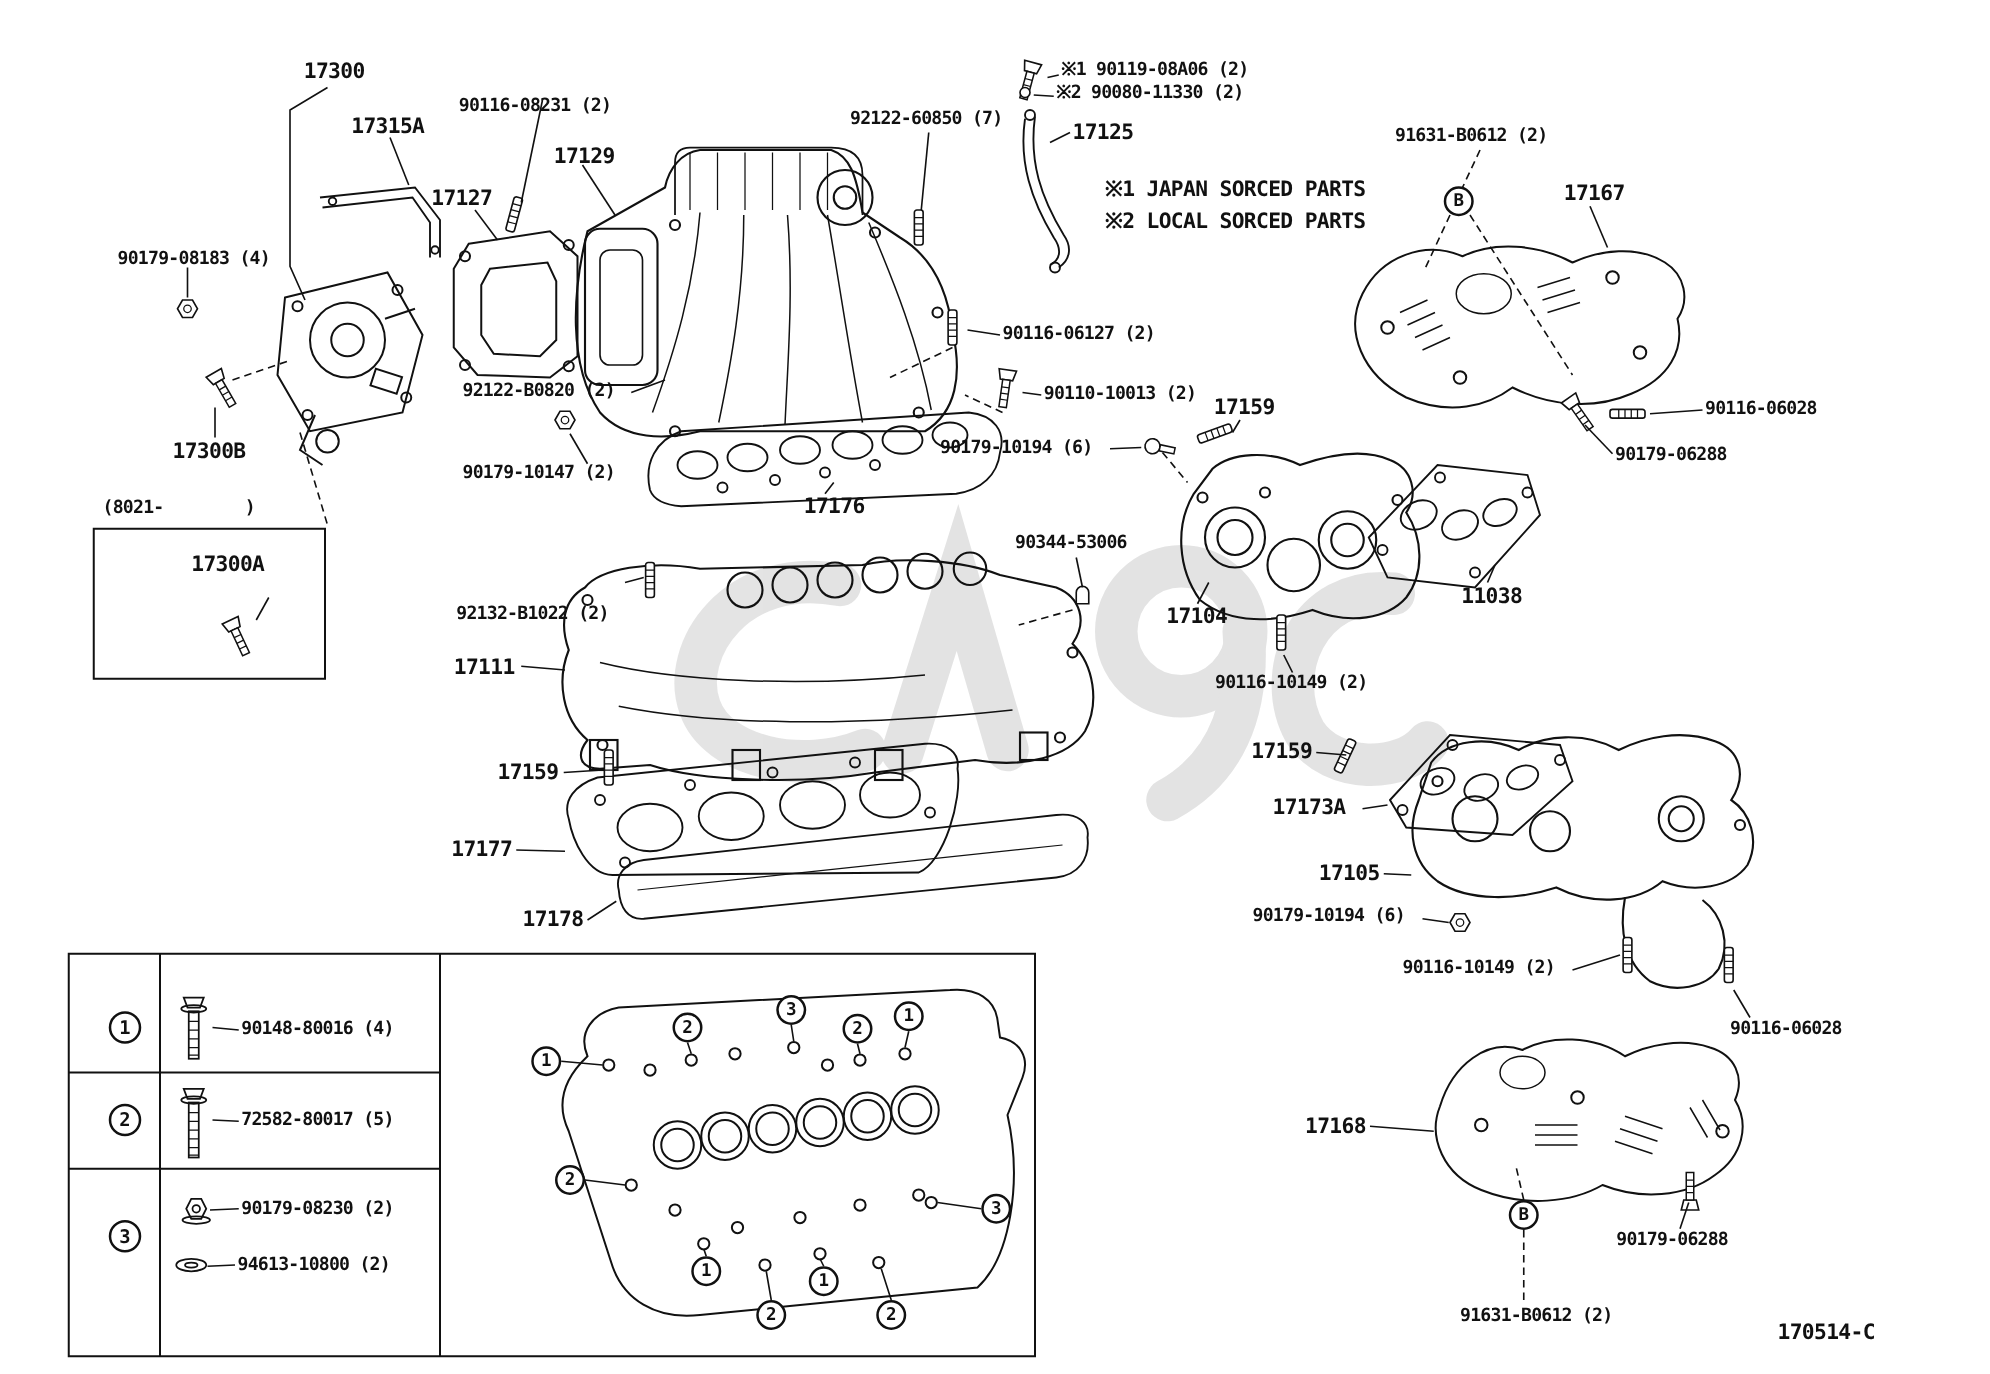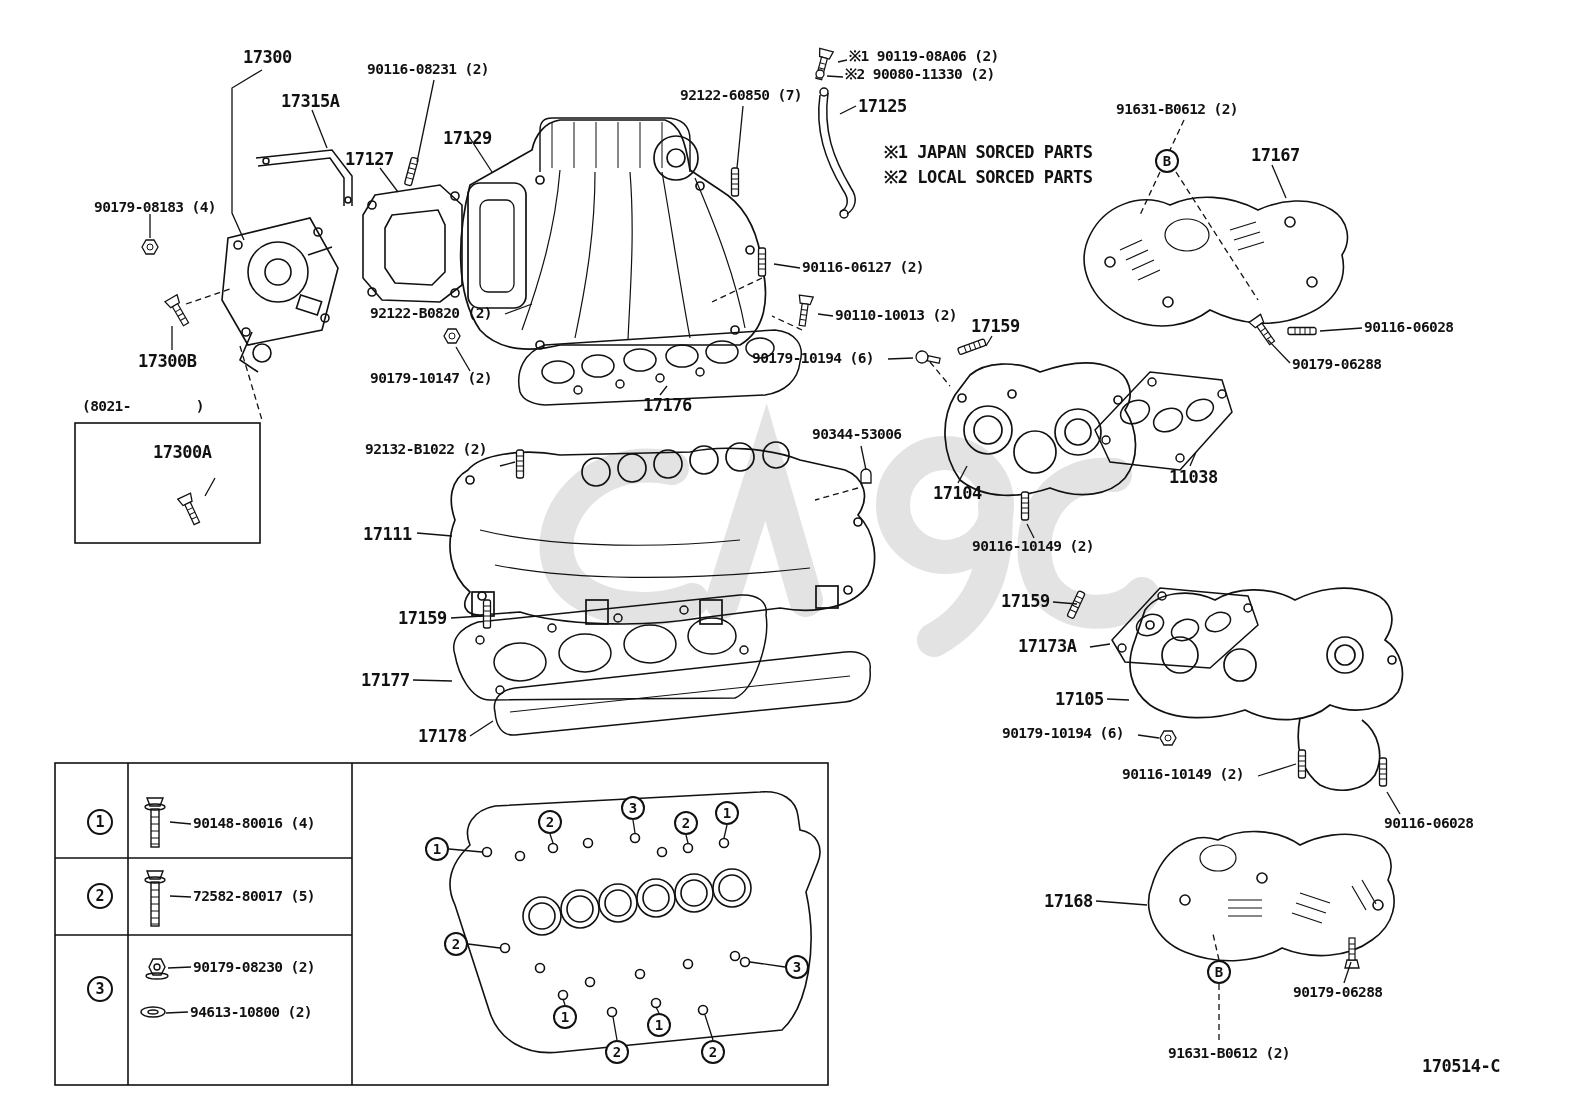--- a/index.html
+++ b/index.html
@@ -361,22 +361,22 @@
     <path d="M802,330 L772,316"></path>
     <path d="M930,362 L950,386"></path>
     <path d="M858,488 L815,500"></path>
     <path d="M1219,960 L1213,934"></path>
     <path d="M1219,984 L1219,1044"></path>
   </g>
 </svg>
 
 <div class="lbl big" style="left:243px;top:48px">17300</div>
 <div class="lbl big" style="left:281px;top:92px">17315A</div>
-<div class="lbl" style="left:367px;top:62px">90116-08231 (2)</div>
-<div class="lbl big" style="left:443px;top:129px">17129</div>
+<div class="lbl" style="left:367px;top:78px">90116-08231 (2)</div>
+<div class="lbl big" style="left:443px;top:116px">17129</div>
 <div class="lbl big" style="left:345px;top:150px">17127</div>
 <div class="lbl" style="left:680px;top:88px">92122-60850 (7)</div>
 <div class="lbl" style="left:849px;top:49px">※1 90119-08A06 (2)</div>
 <div class="lbl" style="left:845px;top:67px">※2 90080-11330 (2)</div>
 <div class="lbl big" style="left:858px;top:97px">17125</div>
 <div class="lbl" style="left:1116px;top:102px">91631-B0612 (2)</div>
 <div class="lbl big" style="left:1251px;top:146px">17167</div>
 <div class="lbl big" style="left:884px;top:143px">※1 JAPAN SORCED PARTS</div>
 <div class="lbl big" style="left:884px;top:168px">※2 LOCAL SORCED PARTS</div>
 <div class="lbl" style="left:94px;top:200px">90179-08183 (4)</div>
@@ -388,21 +388,21 @@
 <div class="lbl" style="left:752px;top:351px">90179-10194 (6)</div>
 <div class="lbl" style="left:1292px;top:357px">90179-06288</div>
 <div class="lbl big" style="left:138px;top:352px">17300B</div>
 <div class="lbl" style="left:370px;top:371px">90179-10147 (2)</div>
 <div class="lbl big" style="left:643px;top:396px">17176</div>
 <div class="lbl" style="left:82px;top:399px">(8021-        )</div>
 <div class="lbl" style="left:812px;top:427px">90344-53006</div>
 <div class="lbl big" style="left:933px;top:484px">17104</div>
 <div class="lbl big" style="left:1169px;top:468px">11038</div>
 <div class="lbl big" style="left:153px;top:443px">17300A</div>
-<div class="lbl" style="left:365px;top:442px">92132-B1022 (2)</div>
+<div class="lbl" style="left:365px;top:484px">92132-B1022 (2)</div>
 <div class="lbl big" style="left:363px;top:525px">17111</div>
 <div class="lbl" style="left:972px;top:539px">90116-10149 (2)</div>
 <div class="lbl big" style="left:398px;top:609px">17159</div>
 <div class="lbl big" style="left:1001px;top:592px">17159</div>
 <div class="lbl big" style="left:1018px;top:637px">17173A</div>
 <div class="lbl big" style="left:361px;top:671px">17177</div>
 <div class="lbl big" style="left:1055px;top:690px">17105</div>
 <div class="lbl" style="left:1002px;top:726px">90179-10194 (6)</div>
 <div class="lbl big" style="left:418px;top:727px">17178</div>
 <div class="lbl" style="left:1122px;top:767px">90116-10149 (2)</div>

